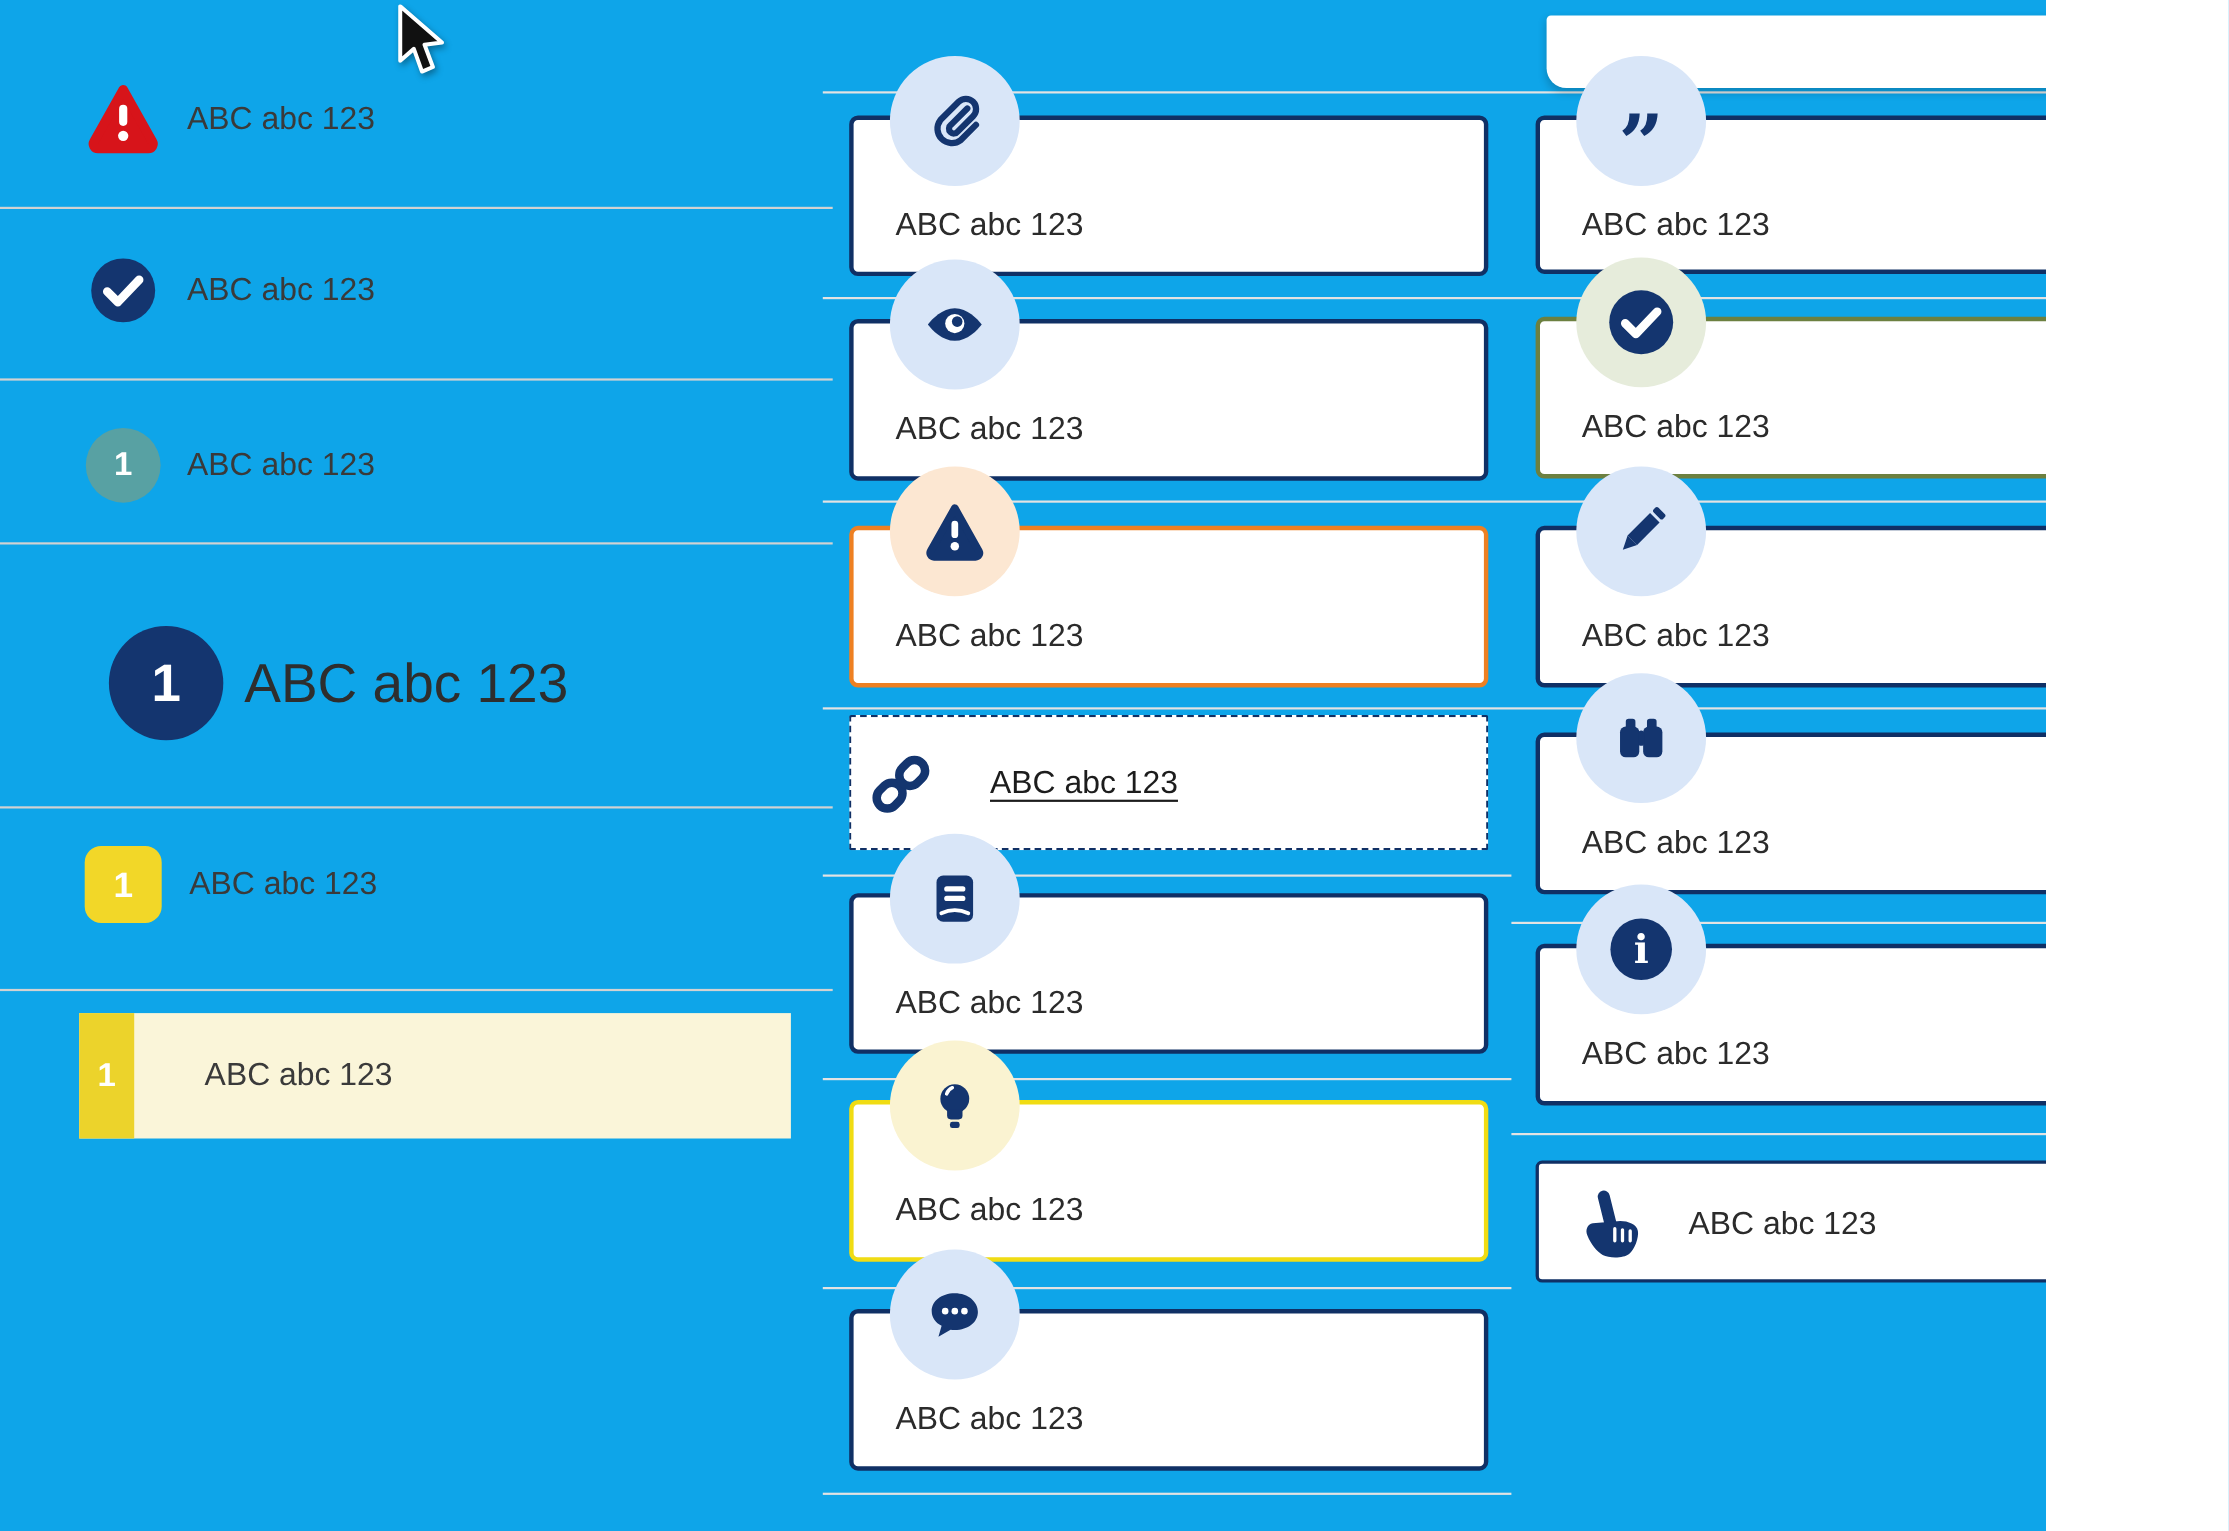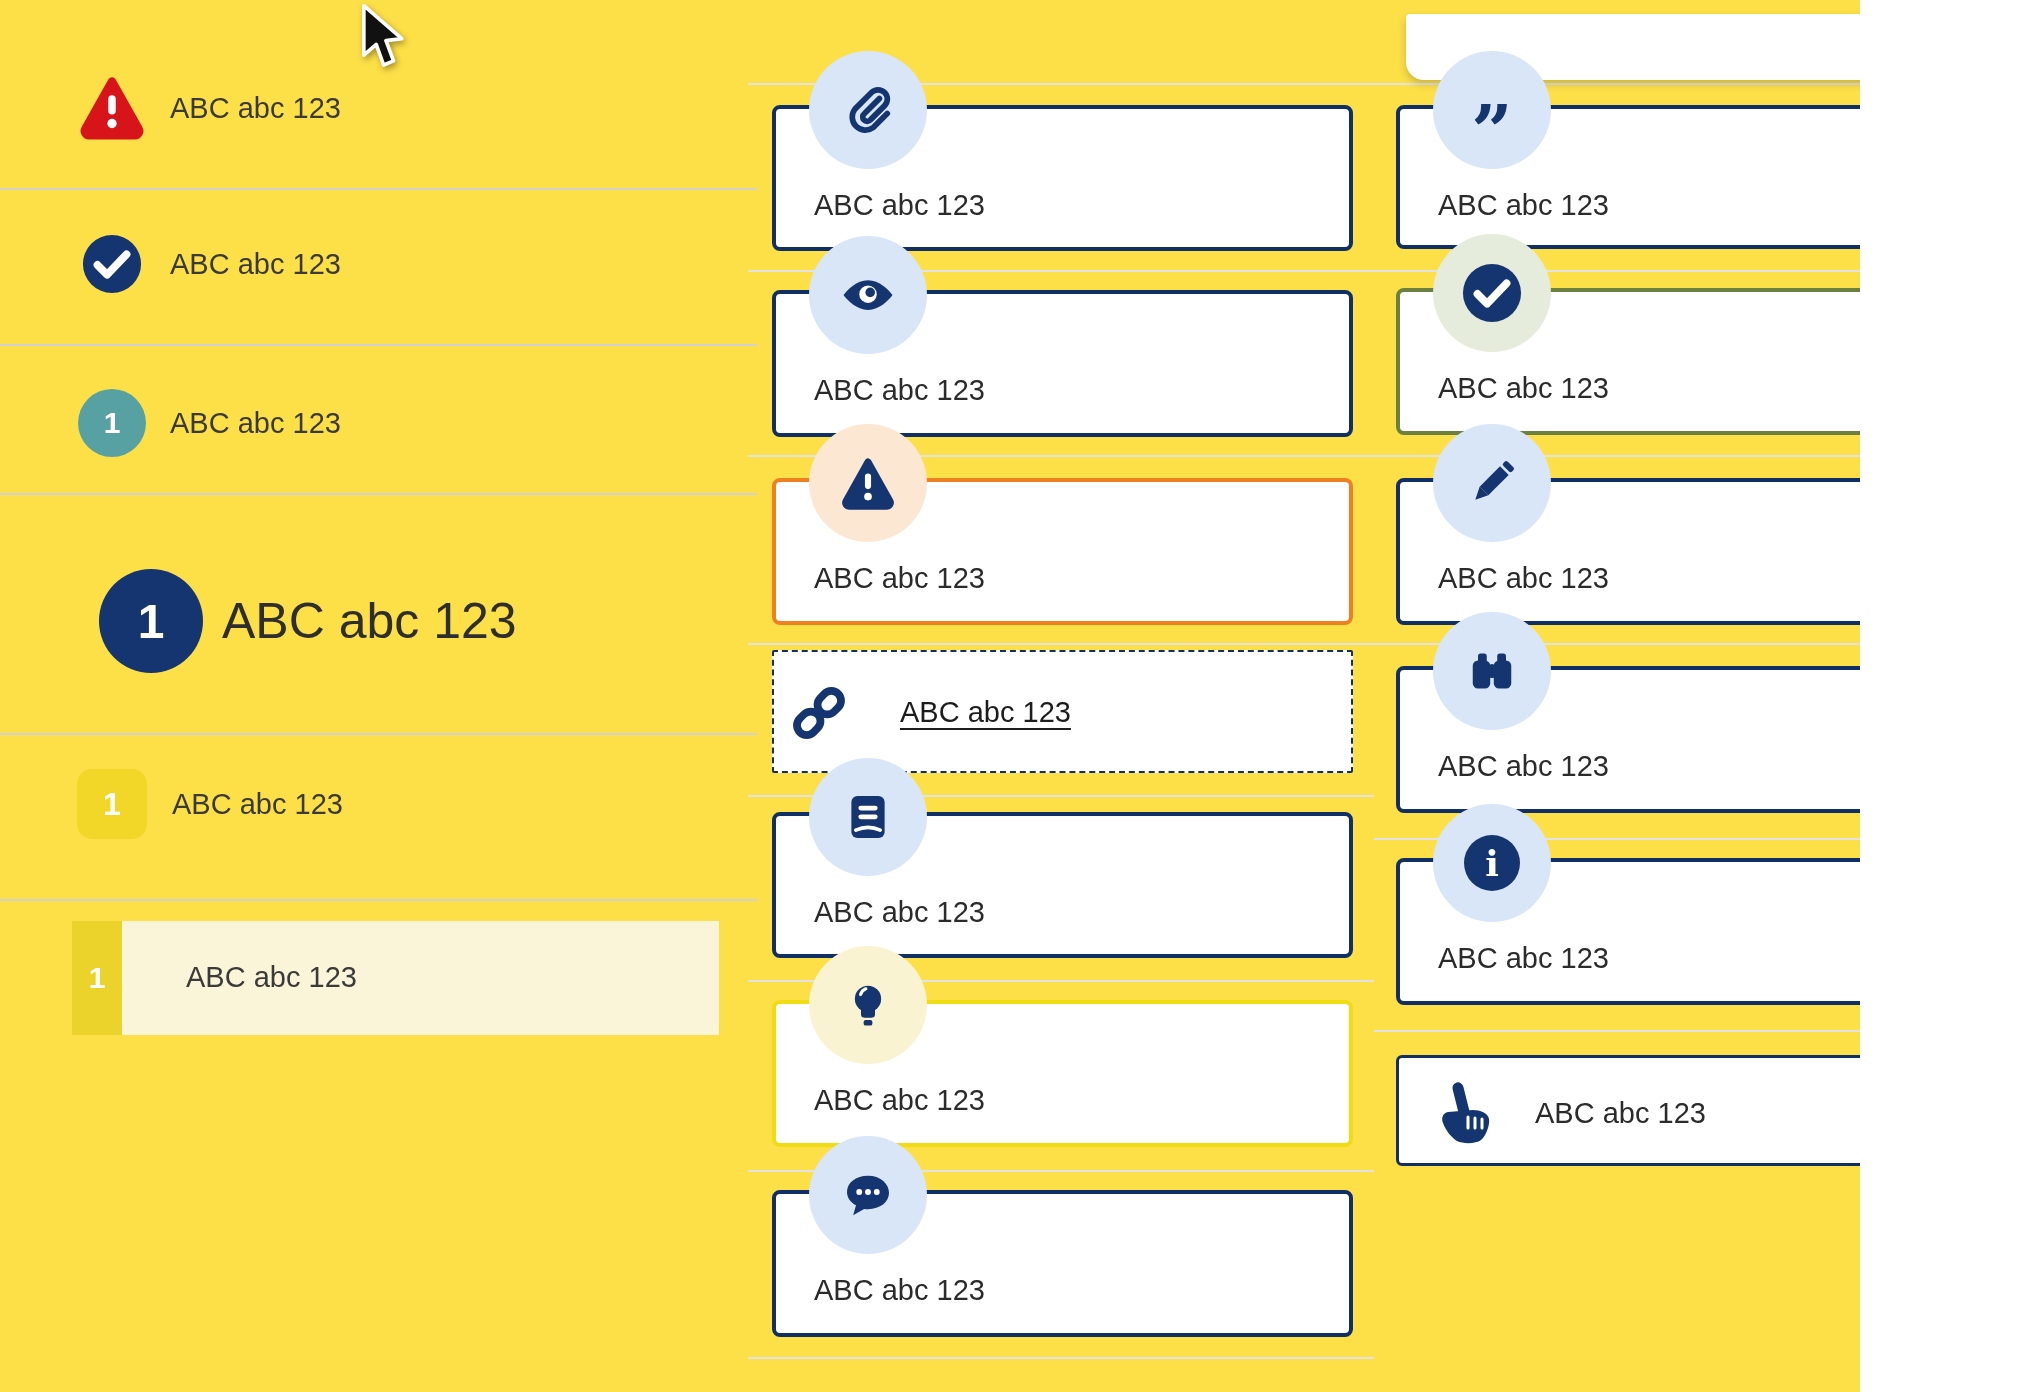--- a/index.html
+++ b/index.html
@@ -1,17 +1,17 @@
 <!DOCTYPE html>
 <html><head>
 <meta charset="utf-8">
 <style>
   html,body{margin:0;padding:0;background:#fff;}
   #screen{
-    position:relative;width:1860px;height:1392px;overflow:hidden;background:#fde047;
+    position:relative;width:1860px;height:1392px;overflow:hidden;background:#0ea5e9;
     font-family:"Liberation Sans",sans-serif;color:#3a3a3a;
   }
   
   .lrow-label{position:absolute;font-size:29px;line-height:40px;color:#3a3a3a;white-space:nowrap;}
   .divider-left{position:absolute;left:0;width:757px;height:2px;background:#d2d2d2;}
   .badge{position:absolute;display:flex;align-items:center;justify-content:center;
          color:#fff;font-weight:bold;}
   .badge-teal{border-radius:50%;background:#58a1a3;font-size:30px;}
   .badge-navy{border-radius:50%;background:#14356f;font-size:48px;}
   .badge-yellow{border-radius:15px;background:#f2d728;font-size:32px;}

